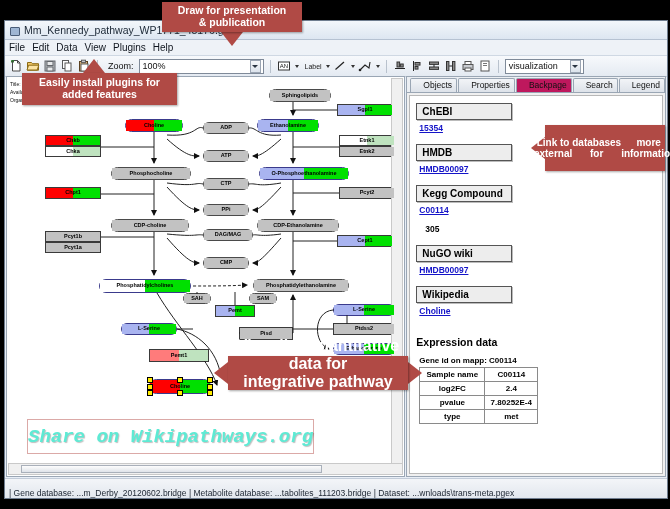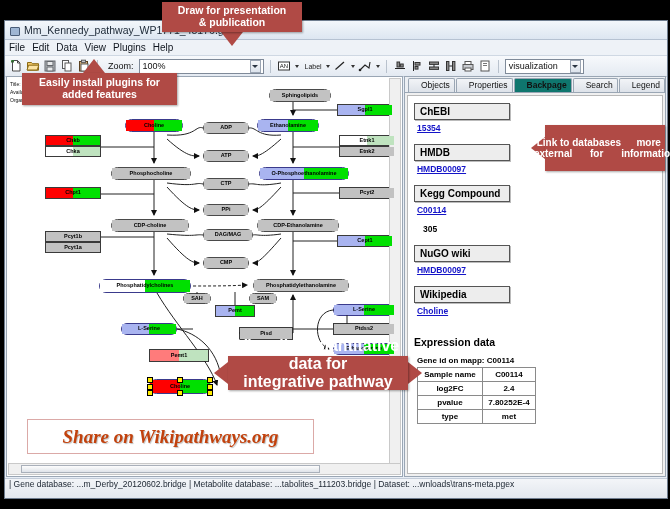--- a/index.html
+++ b/index.html
@@ -37,37 +37,37 @@
   
   .content{position:absolute;left:0;top:54px;right:0;bottom:20px;display:flex;}
   .canvaswrap{position:relative;width:426px;background:#fff;border:1px solid #9aa6b4;margin:1px;overflow:hidden;}
   .sidepanel{position:relative;flex:1;margin:1px 1px 1px 0;background:#f0f0f0;border:1px solid #9aa6b4;
              display:flex;flex-direction:column;}
 
   .tabrow{display:flex;align-items:flex-end;height:15px;background:#eceff3;border-bottom:1px solid #9aa6b4;
           padding-left:3px;gap:1px;}
   .tab{font-size:8.5px;color:#111;padding:1px 4px 1px 12px;border:1px solid #9aa6b4;border-bottom:none;
        background:linear-gradient(#f2f4f7,#dde2e9);border-radius:2px 2px 0 0;line-height:11px;}
-  .tab.active{background:#0f766e;font-weight:bold;}
+  .tab.active{background:#be185d;font-weight:normal;}
 
   .sideinner{flex:1;background:#fff;margin:2px;border:1px solid #b8b8b8;position:relative;overflow:hidden;padding:5px 6px;}
   .dbbox{border:1px solid #555;background:#ededed;font-size:10px;font-weight:bold;color:#000;
          padding:2px 5px;display:inline-block;min-width:84px;box-shadow:1px 1px 0 #bbb;}
   .dblink{font-size:8.5px;color:#1414c8;text-decoration:underline;display:block;margin:3px 0 9px 3px;font-weight:bold;}
   .dbplain{font-size:8.5px;color:#000;display:block;margin:3px 0 9px 9px;font-weight:bold;}
   .exphdr{font-size:10.5px;font-weight:bold;color:#000;margin:20px 0 8px 0;}
   .geneid{font-size:8px;font-weight:bold;color:#000;margin:0 0 2px 3px;}
   table.expr{border-collapse:collapse;margin-left:3px;}
   table.expr td{border:1px solid #8a8a8a;font-size:8px;font-weight:bold;color:#000;text-align:center;
                 padding:2px 3px;background:#fff;}
   table.expr td.k{width:58px;}
   table.expr td.v{width:46px;}
 
   .statusbar{position:absolute;left:0;right:0;bottom:0;height:19px;background:linear-gradient(#f3f5f8,#e2e7ee);
-             border-top:1px solid #c3ccd9;display:flex;align-items:flex-start;padding-left:4px;}
+             border-top:1px solid #c3ccd9;display:flex;align-items:flex-end;padding-left:4px;}
   .statustxt{font-size:8.5px;color:#1b2430;white-space:nowrap;}
 
   
   .pw{position:absolute;left:0;top:0;width:426px;height:404px;}
   .node{position:absolute;box-sizing:border-box;display:flex;align-items:center;justify-content:center;
         font-size:5.5px;color:#000;text-align:center;line-height:1;font-weight:bold;}
   .metab{border:1px solid #3a3a8c;border-radius:9px;background:#c8c8c8;}
   .metab-grey{border:1px solid #4a4a4a;border-radius:9px;background:#bdbdbd;}
   .gene{border:1px solid #3a3a3a;background:#c2c2c2;}
   .lbl{position:relative;z-index:3;}
@@ -76,21 +76,21 @@
   .meta-left{font-size:5px;color:#111;position:absolute;}
 
   
   .callout{position:absolute;background:#b04a45;color:#fff;font-weight:bold;text-align:center;
            display:flex;align-items:center;justify-content:center;line-height:1.12;z-index:40;
            box-shadow:1px 1px 2px rgba(0,0,0,.35);}
   .arrow-d{position:absolute;width:0;height:0;z-index:39;}
 
   .sharebox{position:absolute;z-index:40;border:1px solid #dba9a7;background:rgba(255,255,255,0);
             display:flex;align-items:center;justify-content:center;}
-  .sharebox span{font-family:Liberation Serif, serif;font-style:italic;font-weight:bold;color:#c2410c;
+  .sharebox span{font-family:Liberation Mono, monospace;font-style:italic;font-weight:bold;color:#5eead4;
             font-size:19px;text-shadow:1px 1px 1px rgba(0,0,0,.25);white-space:nowrap;text-align:center;}
 
   .scroll-h{position:absolute;left:1px;right:1px;bottom:1px;height:10px;background:#f0f0f0;border:1px solid #c9c9c9;}
   .scroll-v{position:absolute;right:1px;top:1px;bottom:12px;width:10px;background:#f0f0f0;border:1px solid #c9c9c9;}
   .thumb-h{position:absolute;left:12px;width:76%;top:1px;bottom:1px;background:linear-gradient(#fdfdfd,#dfe3e9);border:1px solid #a9b0ba;}
 </style>
 </head>
 <body>
 
 <div id="root">

